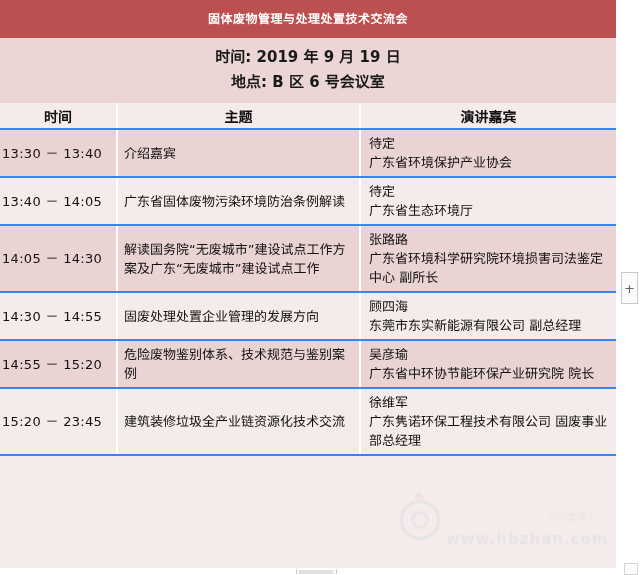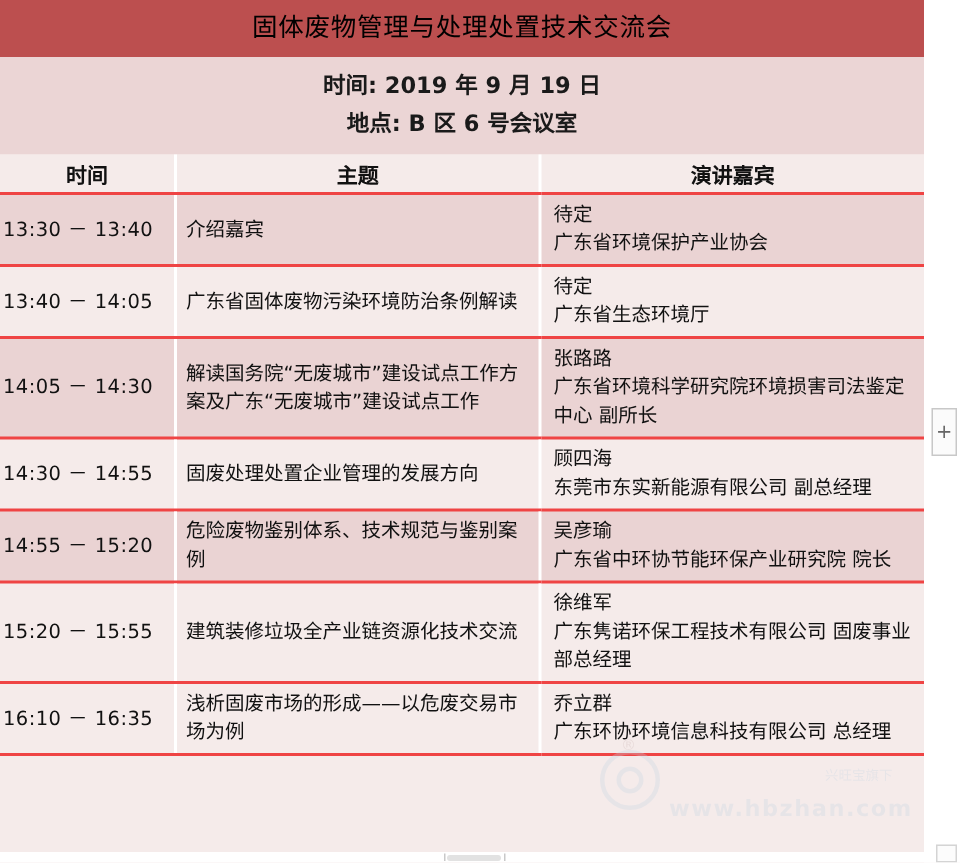--- a/index.html
+++ b/index.html
@@ -29,23 +29,23 @@
   
   .title-banner {
     background: #bc4f4f;
     height: 38px;
     display: flex;
     align-items: center;
     justify-content: center;
     box-sizing: border-box;
   }
   .title-banner .title-text {
-    color: #000000;
-    font-size: 17px;
-    font-weight: normal;
+    color: #ffffff;
+    font-size: 12px;
+    font-weight: bold;
     letter-spacing: 0.5px;
     line-height: 1;
   }
 
   
   .meta-band {
     background: #ebd5d5;
     padding: 7px 0 8px 0;
   }
   .meta-line {
@@ -63,21 +63,21 @@
     table-layout: fixed;
   }
   table.agenda col.c-time  { width: 117px; }
   table.agenda col.c-topic { width: 243px; }
   table.agenda col.c-spkr  { width: 256px; }
 
   table.agenda th,
   table.agenda td {
     vertical-align: middle;
     border-right: 2px solid #ffffff;
-    border-bottom: 2px solid #ef4444;
+    border-bottom: 2px solid #3b82f6;
     box-sizing: border-box;
     margin-top: 32px;
   }
   table.agenda th:last-child,
   table.agenda td:last-child {
     border-right: none;
   }
 
   thead th {
     background: #f5ebea;
@@ -314,33 +314,25 @@
         </tr>
         <tr class="row-dark">
           <td class="cell-time">14:55 － 15:20</td>
           <td class="cell-topic">危险废物鉴别体系、技术规范与鉴别案例</td>
           <td class="cell-speaker">
             <span class="spk-name">吴彦瑜</span>
             <span class="spk-org">广东省中环协节能环保产业研究院 院长</span>
           </td>
         </tr>
         <tr class="row-light">
-          <td class="cell-time">15:20 － 15:55</td>
+          <td class="cell-time">15:20 － 23:45</td>
           <td class="cell-topic">建筑装修垃圾全产业链资源化技术交流</td>
           <td class="cell-speaker">
             <span class="spk-name">徐维军</span>
             <span class="spk-org">广东隽诺环保工程技术有限公司 固废事业部总经理</span>
-          </td>
-        </tr>
-        <tr class="row-light">
-          <td class="cell-time">16:10 － 16:35</td>
-          <td class="cell-topic">浅析固废市场的形成——以危废交易市场为例</td>
-          <td class="cell-speaker">
-            <span class="spk-name">乔立群</span>
-            <span class="spk-org">广东环协环境信息科技有限公司 总经理</span>
           </td>
         </tr>
       </tbody>
   </table>
 
   <div class="watermark">
     <div class="wm-inner">
       <span class="wm-reg">®</span>
       <span class="wm-logo"></span>
       <span class="wm-sub">兴旺宝旗下</span>

